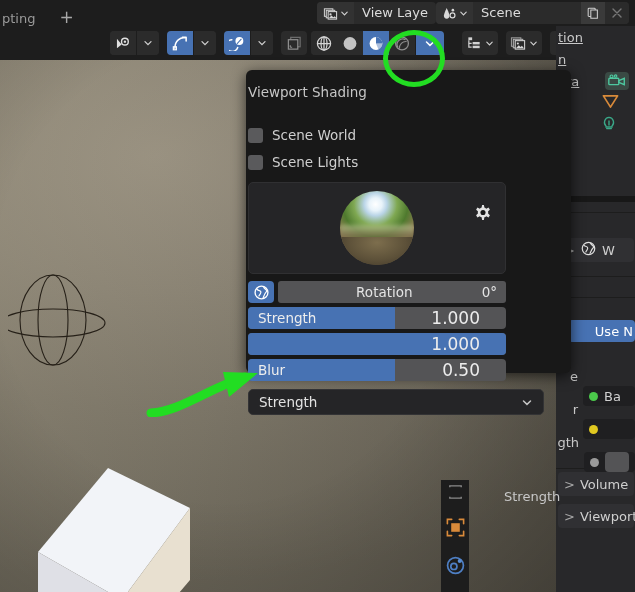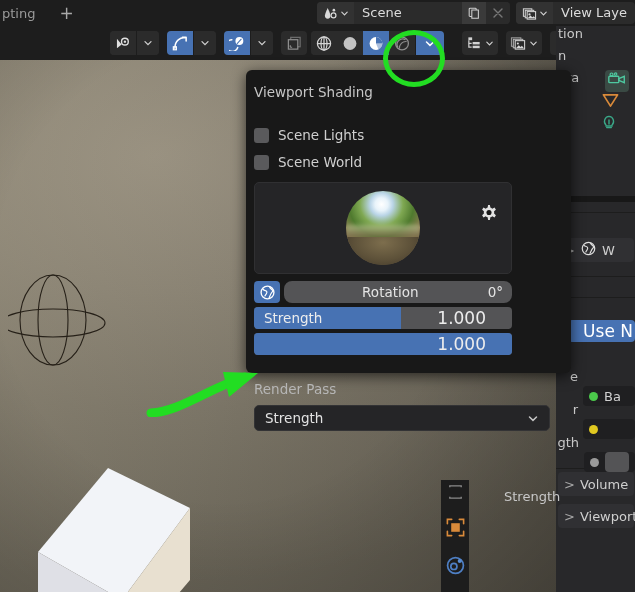--- a/index.html
+++ b/index.html
@@ -11,21 +11,21 @@
     font-size: 13px;
     color: #d5d5d5;
     -webkit-font-smoothing: antialiased;
   }
   #root { position: relative; width: 635px; height: 592px; overflow: hidden; }
 
   
   .topbar {
     position: absolute; left: 0; top: 0; width: 635px; height: 26px;
     background: #1d1d1d;
-    display: flex; align-items: center;
+    display: flex; align-items: flex-end;
   }
   .tab-label {
     color: #9a9a9a; font-size: 13px; margin-left: 2px;
   }
   .plus-btn {
     color: #a8a8a8; font-size: 17px; margin-left: 20px;
     line-height: 1; padding: 0 4px; cursor: default;
   }
   .topbar-right {
     position: absolute; right: 0; top: 2px; height: 22px;
@@ -101,23 +101,23 @@
   
   .right-col {
     position: absolute; left: 556px; top: 26px; width: 79px; height: 566px;
     background: #181818;
   }
   .outliner {
     position: absolute; left: 0; top: 0; width: 79px; height: 170px;
     background: #28282a;
   }
   .ol-row {
-    height: 22px; display: flex; 
+    height: 22px; display: flex; align-items: center;
     padding-left: 2px; font-size: 13px; color: #c9c9c9;
-    white-space: nowrap; gap: 4px;
+    white-space: nowrap; gap: 4px; text-decoration: underline;
   }
   .props {
     position: absolute; left: 0; top: 176px; width: 79px; height: 390px;
     background: #28282a;
   }
   .prop-body { position: absolute; left: 0; top: 0; width: 79px; }
   .p-sep { height: 1px; background: #1d1d1d; }
   .p-row {
     height: 24px; display: flex; align-items: center;
     font-size: 13px; color: #c8c8c8; white-space: nowrap; gap: 5px;
@@ -125,39 +125,39 @@
   }
   .p-panel {
     background: #303033; border-radius: 4px; height: 24px;
     display: flex; align-items: center; gap: 5px; padding-left: 6px;
     margin: 3px 0 0 2px; white-space: nowrap;
     font-size: 13px; color: #cfcfcf;
   }
   .use-nodes {
     background: #4772b3; height: 22px; border-radius: 4px;
     display: flex; align-items: center; justify-content: flex-end;
-    color: #fff; font-size: 17px; padding-right: 2px; white-space: nowrap;
+    color: #fff; font-size: 13px; padding-right: 2px; white-space: nowrap;
   }
   .colfield {
     background: #1f1f21; border-radius: 4px; height: 20px;
     display: flex; align-items: center; gap: 6px; padding: 0 6px;
     font-size: 13px; color: #d0d0d0; white-space: nowrap; margin-top: 40px;
   }
   .dot { width: 9px; height: 9px; border-radius: 50%; flex: 0 0 auto; }
   .val-slider {
     height: 20px; background: #545456; border-radius: 4px; position: relative;
   }
 
   
   .popup {
     position: absolute; left: 246px; top: 70px; width: 325px; height: 303px;
     background: #181818;
     border-radius: 6px;
     box-shadow: 0 3px 14px rgba(0,0,0,.65);
-    padding: 14px 14px 0 8px;
+    padding: 14px 14px 0 2px;
     z-index: 40;
   }
   .pop-title {
     font-size: 13.5px; color: #c6c6c6; margin-bottom: 24px;
   }
   .pop-sub {
     font-size: 13.5px; color: #b6b6b6; margin-bottom: 9px;
   }
   .cbrow {
     display: flex; align-items: center; gap: 9px; height: 22px;
@@ -196,21 +196,21 @@
   }
 
   .row-rot {
     display: flex; align-items: center; gap: 4px; margin-top: 7px; width: 258px;
   }
   .globe-btn {
     width: 26px; height: 22px; border-radius: 4px; background: #4772b3;
     display: flex; align-items: center; justify-content: center; flex: 0 0 auto;
   }
   .rot-field {
-    flex: 1; height: 22px; background: #545456; border-radius: 8px;
+    flex: 1; height: 22px; background: #545456; border-radius: 3px;
     display: flex; align-items: center; justify-content: space-between;
     padding: 0 9px; font-size: 13.5px; color: #e4e4e4;
   }
   .rot-field .lbl { flex: 1; text-align: center; }
   .slider {
     position: relative; width: 258px; height: 22px; margin-top: 4px;
     background: #545456; border-radius: 4px; overflow: hidden;
     display: flex; align-items: center;
   }
   .slider .fill {
@@ -243,20 +243,35 @@
 </head>
 <body>
 
 <div id="root">
 
   <div class="topbar">
     <span class="tab-label">pting</span>
     <span class="plus-btn">+</span>
 
     <div class="topbar-right">
+      <div class="field-group">
+        <span class="fg-icon">
+          <svg width="15" height="15" viewBox="0 0 16 16">
+            <rect x="1.5" y="3" width="9" height="8" fill="none" stroke="#d0d0d0" stroke-width="1.1"></rect>
+            <rect x="3.5" y="4.6" width="9" height="8" fill="#2b2b2b" stroke="#d0d0d0" stroke-width="1.1"></rect>
+            <rect x="5.5" y="6" width="9" height="8" fill="#2b2b2b" stroke="#d8d8d8" stroke-width="1.1"></rect>
+            <circle cx="8" cy="9" r="1.2" fill="#d8d8d8"></circle>
+            <path d="M6 13 L9 10 L11 12 L12.5 10.8 L14.5 13 Z" fill="#d8d8d8"></path>
+          </svg>
+          <svg width="9" height="9" viewBox="0 0 10 10">
+              <path d="M2 3.5 L5 6.5 L8 3.5" fill="none" stroke="#cfcfcf" stroke-width="1.3" stroke-linecap="round"></path>
+            </svg>
+        </span>
+        <span class="fg-name">View Laye</span>
+      </div>
       <div class="field-group" style="margin-right:6px;">
         <span class="fg-icon">
           <svg width="15" height="15" viewBox="0 0 16 16">
             <path d="M5 2 C5 2 2 8 2 10.5 A3 3 0 0 0 8 10.5 C8 8 5 2 5 2 Z" fill="#d8d8d8"></path>
             <circle cx="11.2" cy="10" r="2.6" fill="none" stroke="#d8d8d8" stroke-width="1.3"></circle>
             <circle cx="11.6" cy="4.4" r="1.4" fill="#d8d8d8"></circle>
           </svg>
           <svg width="9" height="9" viewBox="0 0 10 10">
               <path d="M2 3.5 L5 6.5 L8 3.5" fill="none" stroke="#cfcfcf" stroke-width="1.3" stroke-linecap="round"></path>
             </svg>
@@ -266,35 +281,20 @@
           <svg width="14" height="14" viewBox="0 0 16 16">
             <rect x="2.5" y="2.5" width="8" height="9.5" fill="none" stroke="#d0d0d0" stroke-width="1.2" rx="1"></rect>
             <path d="M5.5 4.5 H13 V14 H5.5 Z" fill="#3a3a3a" stroke="#d0d0d0" stroke-width="1.2"></path>
           </svg>
         </span>
         <span class="fg-btn dim">
           <svg width="12" height="12" viewBox="0 0 12 12">
               <path d="M2 2 L10 10 M10 2 L2 10" stroke="#777" stroke-width="1.4" stroke-linecap="round"></path>
             </svg>
         </span>
-      </div>
-      <div class="field-group">
-        <span class="fg-icon">
-          <svg width="15" height="15" viewBox="0 0 16 16">
-            <rect x="1.5" y="3" width="9" height="8" fill="none" stroke="#d0d0d0" stroke-width="1.1"></rect>
-            <rect x="3.5" y="4.6" width="9" height="8" fill="#2b2b2b" stroke="#d0d0d0" stroke-width="1.1"></rect>
-            <rect x="5.5" y="6" width="9" height="8" fill="#2b2b2b" stroke="#d8d8d8" stroke-width="1.1"></rect>
-            <circle cx="8" cy="9" r="1.2" fill="#d8d8d8"></circle>
-            <path d="M6 13 L9 10 L11 12 L12.5 10.8 L14.5 13 Z" fill="#d8d8d8"></path>
-          </svg>
-          <svg width="9" height="9" viewBox="0 0 10 10">
-              <path d="M2 3.5 L5 6.5 L8 3.5" fill="none" stroke="#cfcfcf" stroke-width="1.3" stroke-linecap="round"></path>
-            </svg>
-        </span>
-        <span class="fg-name">View Laye</span>
       </div>
     </div>
   </div>
 
   <div class="vp-header">
     <div style="width:110px;"></div>
 
     <div class="tool-group">
       <span class="tbtn">
         <svg width="17" height="15" viewBox="0 0 18 16">
@@ -573,25 +573,25 @@
     </span>
   </div>
 
   <div style="position:absolute;left:504px;top:489px;font-size:13px;color:#c8c8c8;z-index:19;">Strength</div>
 
   <div class="popup">
     <div class="pop-title">Viewport Shading</div>
 
     <div class="cbrow">
       <span class="cbox"></span>
-      <span class="cbl">Scene Lights</span>
+      <span class="cbl">Scene World</span>
     </div>
     <div class="cbrow">
       <span class="cbox"></span>
-      <span class="cbl">Scene World</span>
+      <span class="cbl">Scene Lights</span>
     </div>
 
     <div class="hdri-box">
       <div class="hdri-ball"></div>
       <span class="gear">
         <svg width="20" height="20" viewBox="0 0 22 22">
           <path d="M11 1.2 L13 1.2 L13.5 4 A7.5 7.5 0 0 1 15.6 5.2 L18.1 3.9 L19.6 6.3 L17.6 8.2 A7.5 7.5 0 0 1 17.6 10.6 L19.6 12.5 L18.1 14.9 L15.6 13.6 A7.5 7.5 0 0 1 13.5 14.8 L13 17.6 L11 17.6 L10.5 14.8 A7.5 7.5 0 0 1 8.4 13.6 L5.9 14.9 L4.4 12.5 L6.4 10.6 A7.5 7.5 0 0 1 6.4 8.2 L4.4 6.3 L5.9 3.9 L8.4 5.2 A7.5 7.5 0 0 1 10.5 4 Z" fill="#e2e2e2" transform="translate(-1,1)"></path>
           <circle cx="11" cy="10.4" r="2.8" fill="#181818"></circle>
         </svg>
       </span>
@@ -615,22 +615,26 @@
       <span class="fill" style="width:57%;"></span>
       <span class="s-lbl">Strength</span>
       <span class="s-val">1.000</span>
     </div>
 
     <div class="slider">
       <span class="fill" style="width:100%;"></span>
       <span class="s-val">1.000</span>
     </div>
 
-
-    <div class="rp-label">Render Pass</div>
+    <div class="slider">
+      <span class="fill" style="width:57%;"></span>
+      <span class="s-lbl">Blur</span>
+      <span class="s-val">0.50</span>
+    </div>
+
     <div class="rp-select">
       <span>Strength</span>
       <svg width="12" height="11" viewBox="0 0 12 11">
           <path d="M2.5 4 L6 7.4 L9.5 4" fill="none" stroke="#c5c5c5" stroke-width="1.5" stroke-linecap="round"></path>
         </svg>
     </div>
   </div>
 
   <div class="anno anno-circle"></div>
   <div class="anno" style="left:145px; top:355px; width:115px; height:62px;">

